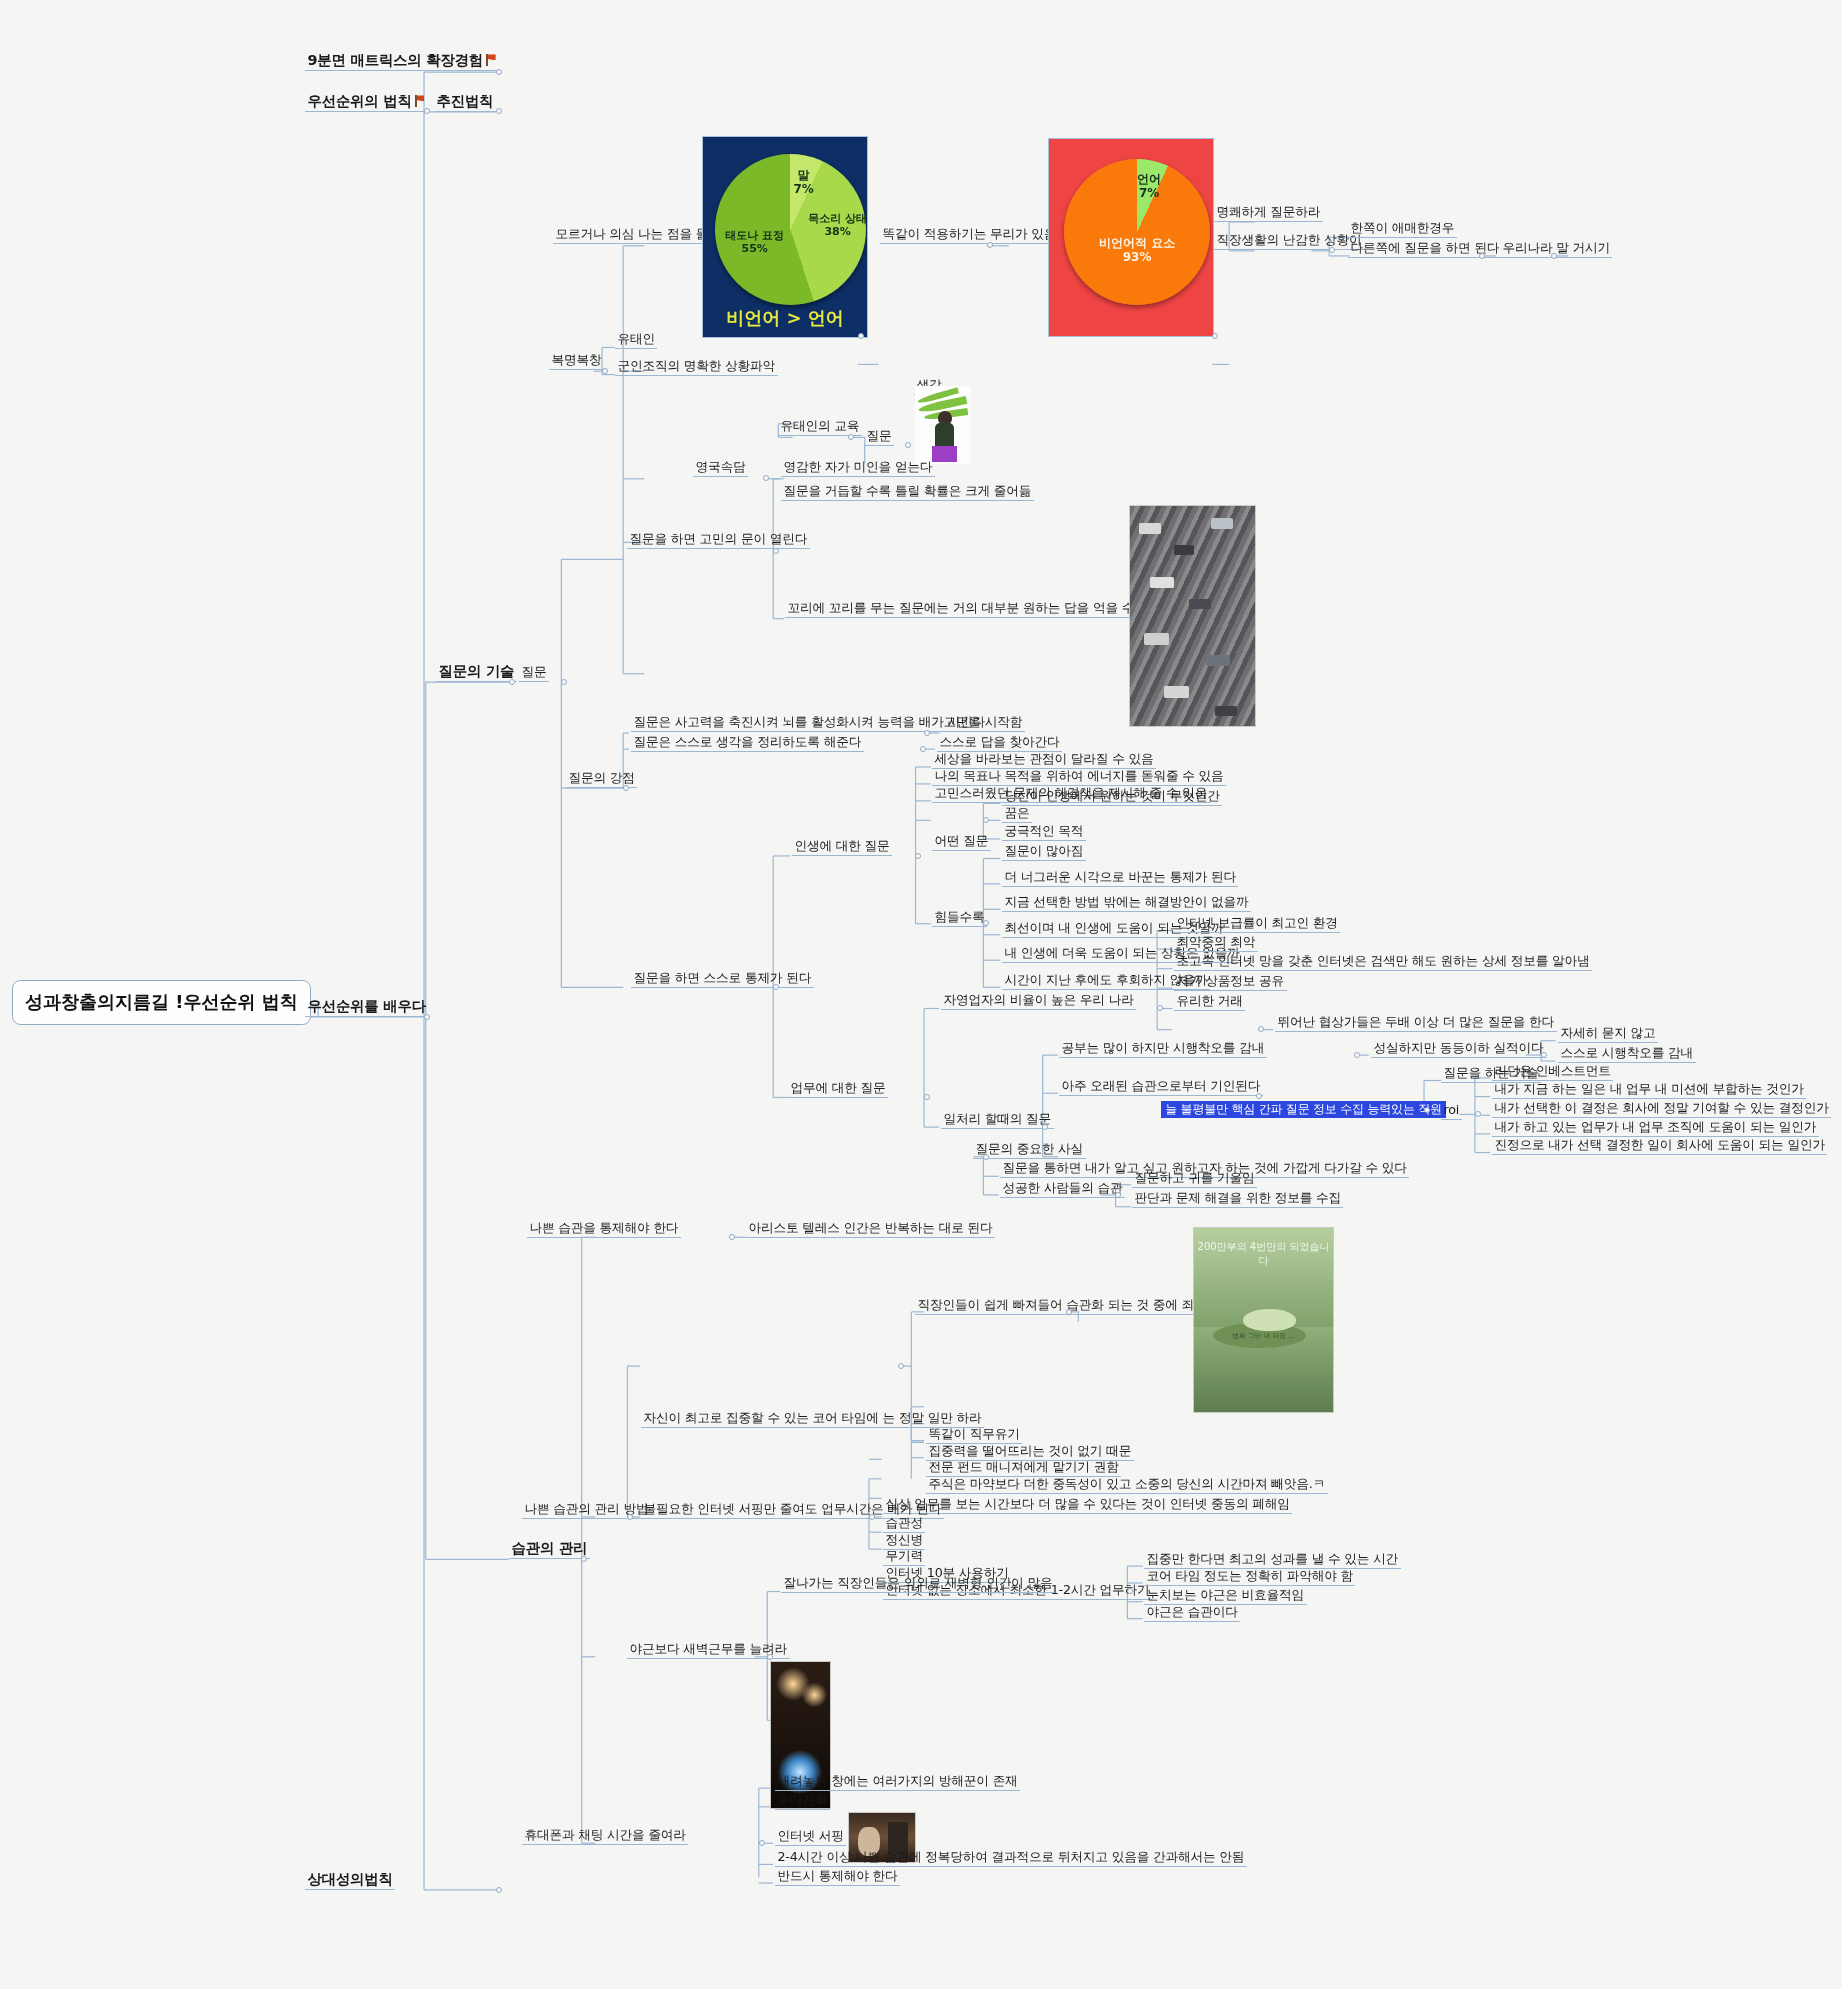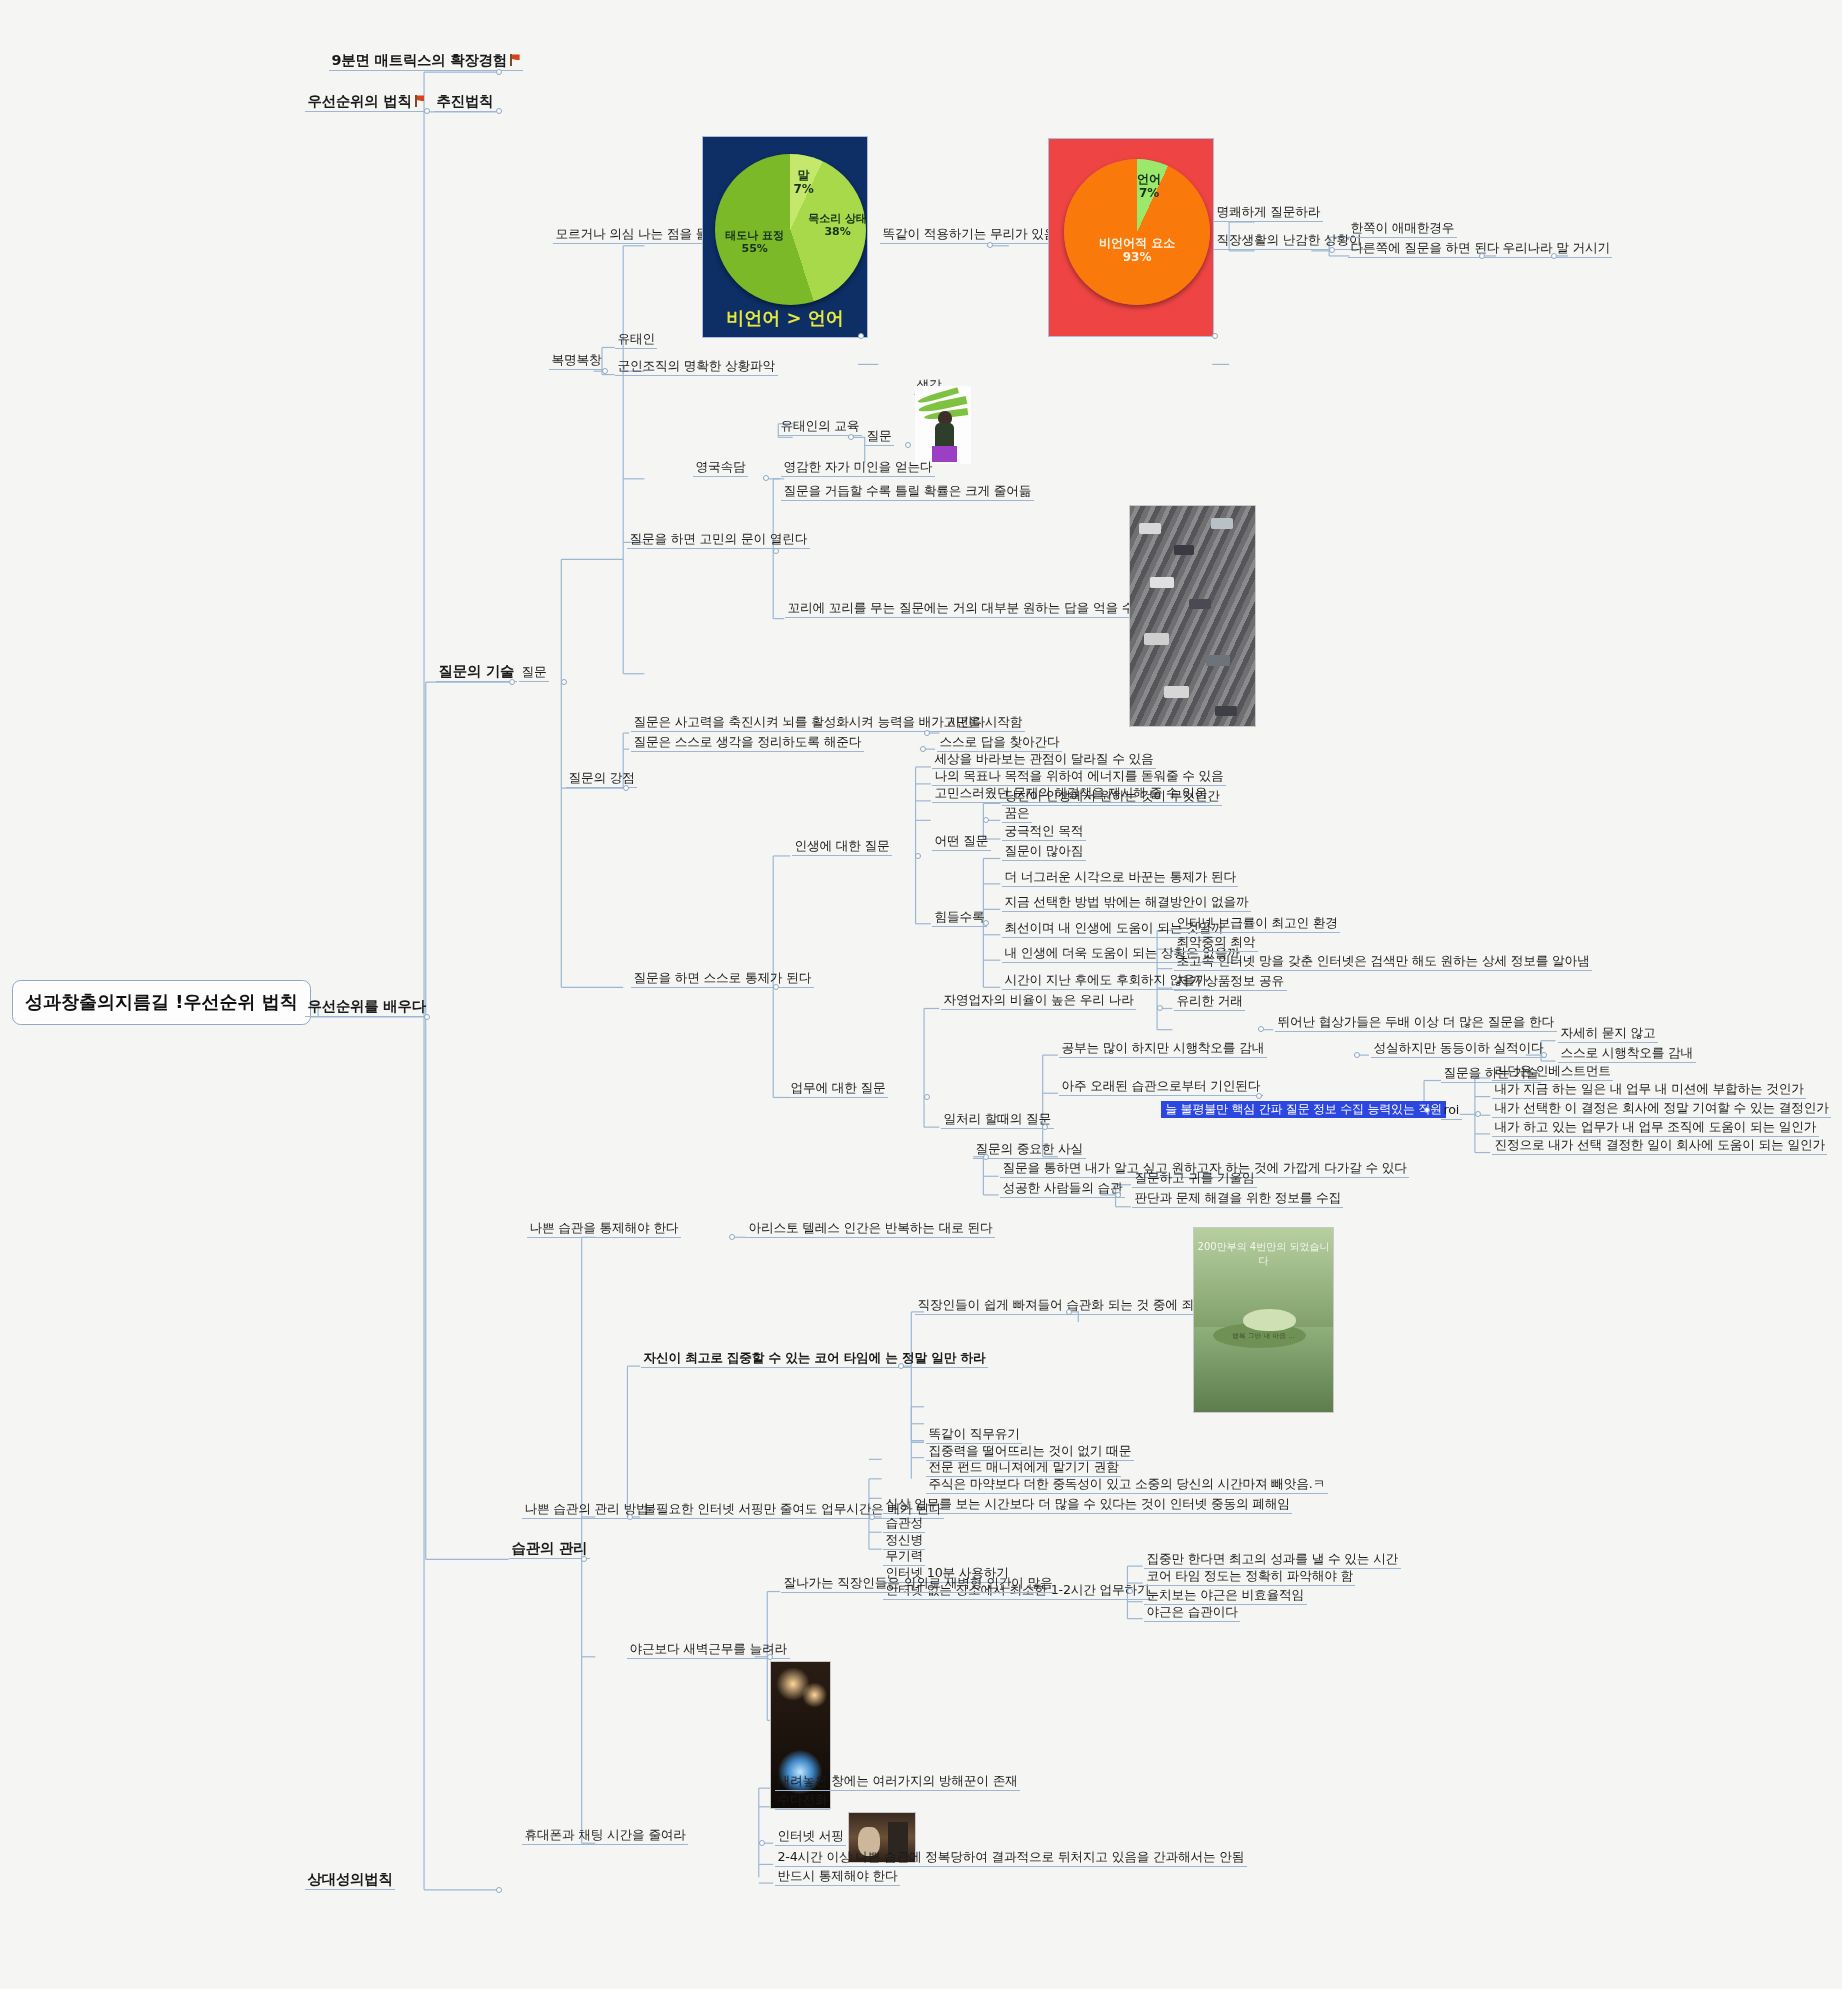--- a/index.html
+++ b/index.html
@@ -336,21 +336,21 @@
       <path d="M895 2110 H912"></path>
       <path d="M895 2132 H912"></path>
       <path d="M895 2175 H912"></path>
       <path d="M895 2200 H912"></path>
       <path d="M895 2222 H912"></path>
     </g>
   </svg>
 
   <div class="root" style="left:12px; top:980px;">성과창출의지름길 !우선순위 법칙</div>
 
-  <div class="node u big" style="left:305px; top:51px;margin-left:24px;">
+  <div class="node u big" style="left:305px; top:51px;">
     <span>9분면 매트릭스의 확장경험</span><span class="flag"><i></i><b></b></span>
   </div>
   <div class="dot" style="left:496px; top:69px;"></div>
 
   <div class="node u big" style="left:305px; top:92px;">
     <span>우선순위의 법칙</span><span class="flag"><i></i><b></b></span>
   </div>
   <div class="dot" style="left:424px; top:108px;"></div>
   <div class="node u big" style="left:434px; top:92px;">추진법칙</div>
   <div class="dot" style="left:496px; top:108px;"></div>
@@ -532,21 +532,21 @@
   <div class="node u big" style="left:509px; top:1539px;">습관의 관리</div>
   <div class="dot" style="left:581px; top:1556px;"></div>
 
   <div class="node u" style="left:527px; top:1220px;">나쁜 습관을 통제해야 한다</div>
   <div class="dot" style="left:729px; top:1234px;"></div>
   <div class="node u" style="left:746px; top:1220px;">아리스토 텔레스 인간은 반복하는 대로 된다</div>
 
   <div class="node u" style="left:522px; top:1501px;">나쁜 습관의 관리 방법</div>
   <div class="dot" style="left:627px; top:1514px;"></div>
 
-  <div class="node u" style="left:641px; top:1350px;font-weight:bold;">자신이 최고로 집중할 수 있는 코어 타임에 는 정말 일만 하라</div>
+  <div class="node u" style="left:641px; top:1410px;">자신이 최고로 집중할 수 있는 코어 타임에 는 정말 일만 하라</div>
   <div class="dot" style="left:898px; top:1363px;"></div>
 
   <div class="node u" style="left:915px; top:1297px;">직장인들이 쉽게 빠져들어 습관화 되는 것 중에 죄악이 바로 주식</div>
   <div class="dot" style="left:1066px; top:1309px;"></div>
 
   <div class="imgbox photo-frog" style="left:1193px; top:1227px; width:141px; height:186px;">
     <div class="water"></div>
     <div class="leaf" style="left:18.6px; top:95px; width:93px; height:25.4px;"></div>
     <div class="frog" style="left:49px; top:81px; width:53px; height:22px;"></div>
     <div class="txt" style="top:12px;">200만부의 4번만의 되었습니다</div>

